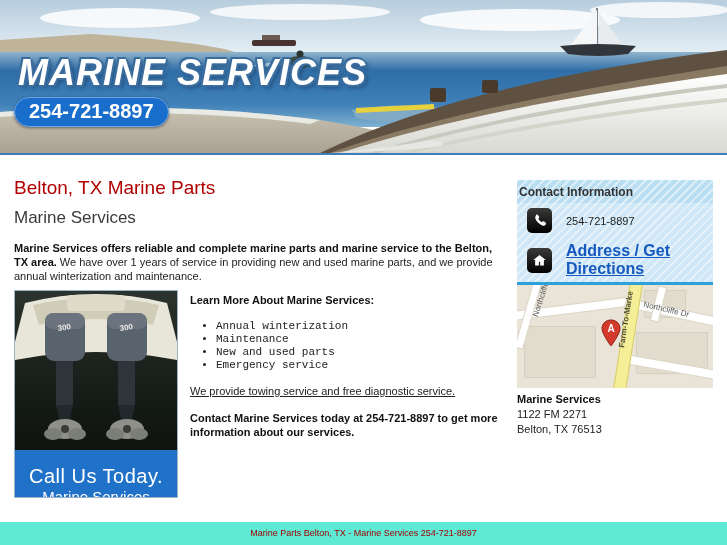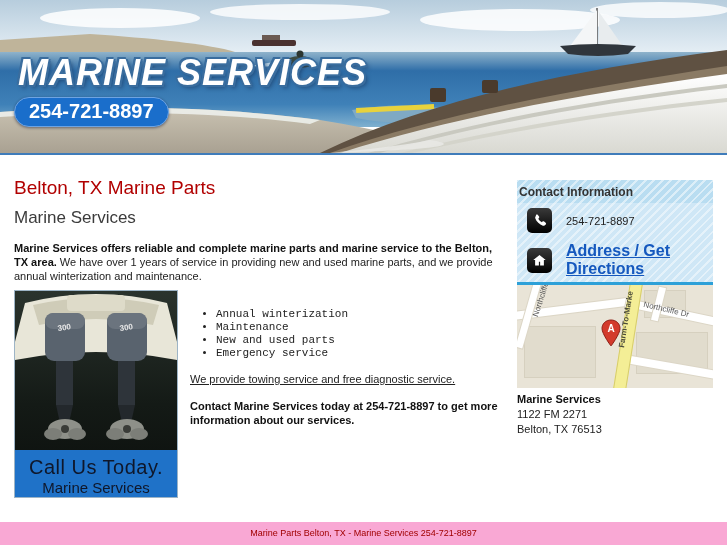--- a/index.html
+++ b/index.html
@@ -25,21 +25,21 @@
   .intro { position:absolute; left:14px; top:241px; width:495px; font-size:11px;
     line-height:14px; color:#222222; }
   .intro b { color:#111111; }
 
   
   .photo { position:absolute; left:14px; top:290px; width:164px; height:208px;
     background:linear-gradient(#2a332d 0%, #141a16 55%, #0b0e0c 100%); overflow:hidden;
     border:1px solid #9db4c6; }
   .photo svg { display:block; }
   .photo-banner { position:absolute; left:0; bottom:0; width:100%; height:47px;
-    background:#1f72c8; color:#0f172a; text-align:center; padding-top:6px; }
+    background:#1f72c8; color:#ffffff; text-align:center; padding-top:15px; }
   .photo-banner .l1 { font-size:20px; letter-spacing:.5px; }
   .photo-banner .l2 { font-size:15px; }
 
   
   .learn { position:absolute; left:190px; top:294px; width:322px; font-size:11px;
     color:#222222; line-height:12px; }
   .learn .lm-head { font-weight:bold; color:#111; }
   .learn ul { margin:14px 0 0 26px; }
   .learn li { margin-bottom:1px;font-family:Liberation Mono, monospace; }
   .learn .towing { margin-top:14px;text-decoration:underline; }
@@ -66,21 +66,21 @@
     border-right:1.5px solid #d6cc6d; }
   .map .lbl { position:absolute; font-size:8px; color:#5a5a5a; white-space:nowrap; }
   .map .lbl-road { position:absolute; font-size:8px; color:#4a4a3a; font-weight:bold; white-space:nowrap; }
   .marker { position:absolute; left:84px; top:34px; }
 
   .addr { position:absolute; left:517px; top:392px; font-size:11px; line-height:15px; color:#222; }
   .addr .nm { font-weight:bold; color:#111; }
 
   
   .footer { position:absolute; left:0; bottom:0; width:727px; height:23px;
-    background:#f9a8d4; text-align:center; font-size:9px; color:#a00000; line-height:23px; }
+    background:#5eead4; text-align:center; font-size:9px; color:#a00000; line-height:23px; }
 </style>
 </head>
 <body>
 
 <div class="header">
   <svg width="727" height="153" viewBox="0 0 727 153">
     <defs>
       <linearGradient id="sky" x1="0" y1="0" x2="0" y2="1">
         <stop offset="0" stop-color="#b7cddd"></stop>
           <stop offset="1" stop-color="#e9f1f7"></stop>
@@ -188,20 +188,21 @@
       </g>
     </g>
   </svg>
   <div class="photo-banner">
     <div class="l1">Call Us Today.</div>
     <div class="l2">Marine Services</div>
   </div>
 </div>
 
 <div class="learn">
+  <div class="lm-head">Learn More About Marine Services:</div>
   <ul>
     <li>Annual winterization</li>
     <li>Maintenance</li>
     <li>New and used parts</li>
     <li>Emergency service</li>
   </ul>
   <div class="towing">We provide towing service and free diagnostic service.</div>
   <div class="contact-bold">Contact Marine Services today at 254-721-8897 to get more information about our services.</div>
 </div>
 

